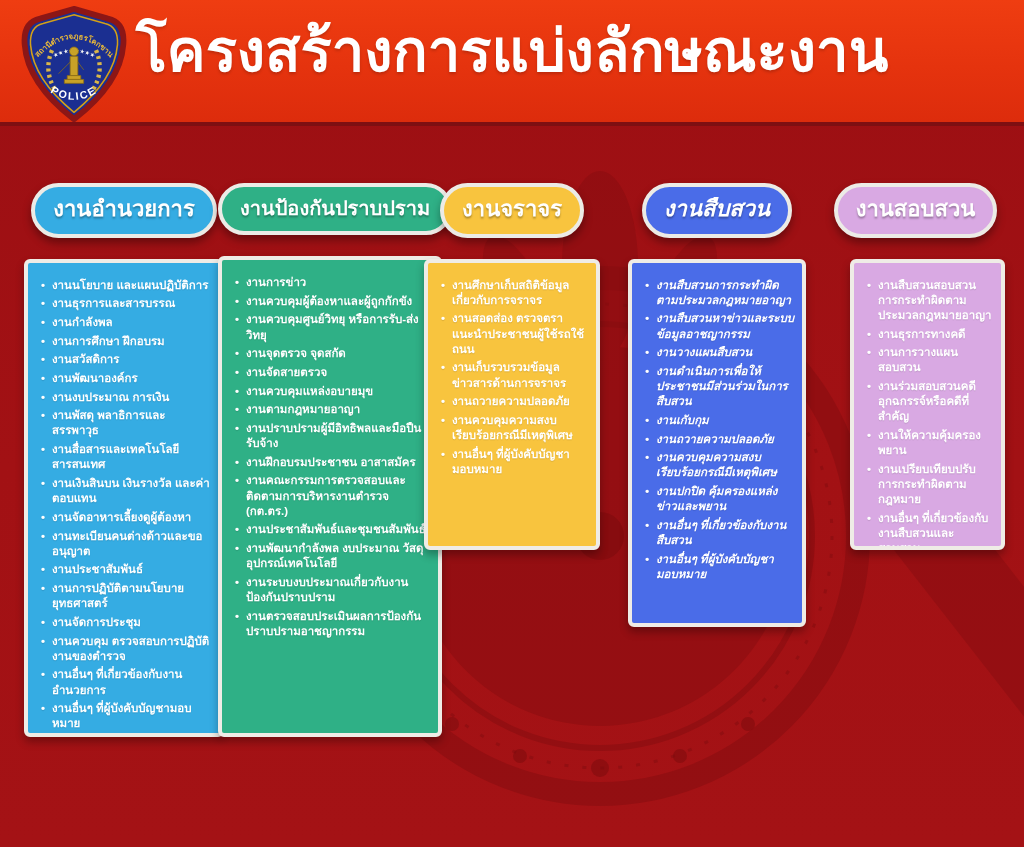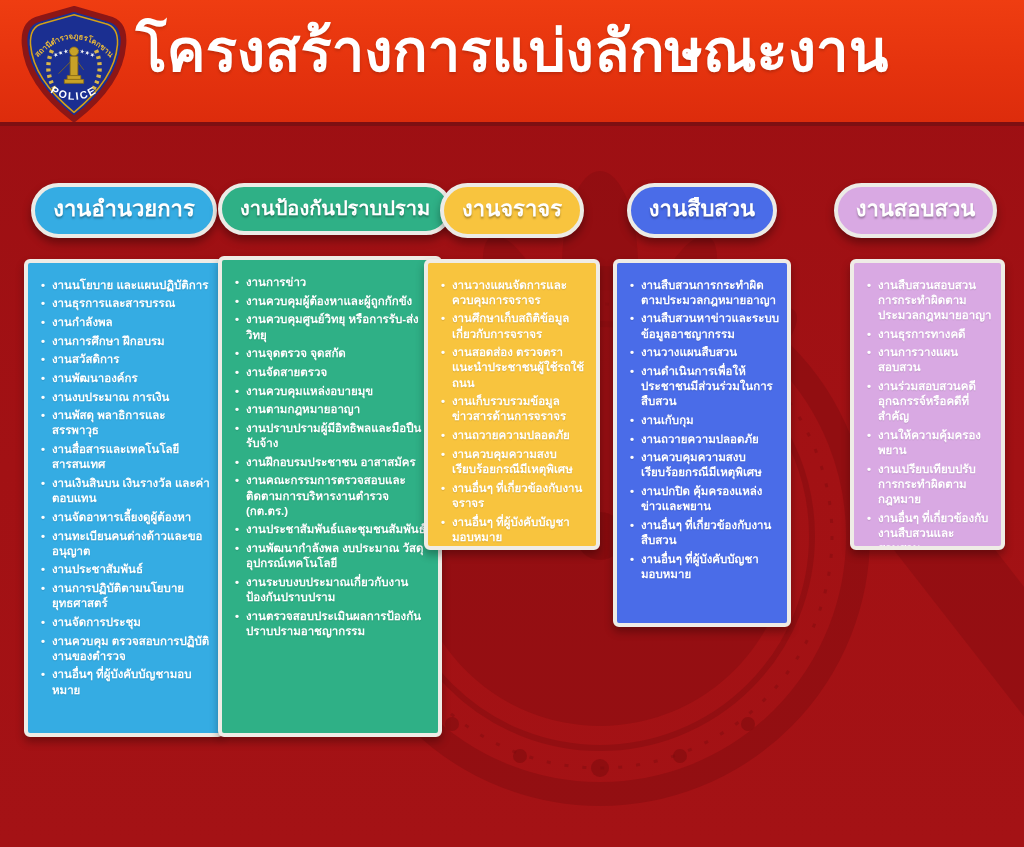--- a/index.html
+++ b/index.html
@@ -23,21 +23,21 @@
 
   
   .watermark{position:absolute;left:0;top:126px;z-index:1;pointer-events:none;}
 
   
   .columns{position:absolute;inset:0;z-index:2;}
   .column{position:absolute;top:183px;text-align:center;}
   .column:nth-of-type(1){left:24px;width:200px;}
   .column:nth-of-type(2){left:218px;width:224px;}
   .column:nth-of-type(3){left:424px;width:176px;}
-  .column:nth-of-type(4){left:613px;width:178px;}
+  .column:nth-of-type(4){left:628px;width:178px;font-style:italic;}
   .column:nth-of-type(5){left:826px;width:179px;}
   .column:nth-of-type(1) .card{height:478px;}
   .column:nth-of-type(2) .card{height:481px;}
   .column:nth-of-type(3) .card{height:291px;}
   .column:nth-of-type(4) .card{height:368px;}
   .column:nth-of-type(5) .card{height:291px;margin-left:24px;}
   .column:nth-of-type(2) .pill{font-size:20px;}
 
   .pill{display:inline-block;position:relative;z-index:2;
     padding:8px 18px 10px;border:4px solid #ecebe6;border-radius:36px;
@@ -133,20 +133,21 @@
             <li>งานงบประมาณ การเงิน</li>
             <li>งานพัสดุ พลาธิการและสรรพาวุธ</li>
             <li>งานสื่อสารและเทคโนโลยีสารสนเทศ</li>
             <li>งานเงินสินบน เงินรางวัล และค่าตอบแทน</li>
             <li>งานจัดอาหารเลี้ยงดูผู้ต้องหา</li>
             <li>งานทะเบียนคนต่างด้าวและขออนุญาต</li>
             <li>งานประชาสัมพันธ์</li>
             <li>งานการปฏิบัติตามนโยบายยุทธศาสตร์</li>
             <li>งานจัดการประชุม</li>
             <li>งานควบคุม ตรวจสอบการปฏิบัติงานของตำรวจ</li>
+            <li>งานอื่นๆ ที่เกี่ยวข้องกับงานอำนวยการ</li>
             <li>งานอื่นๆ ที่ผู้บังคับบัญชามอบหมาย</li>
           </ul>
     </div>
   </div>
 
   <div class="column" style="--col: #2fb086;">
     <div class="pill">งานป้องกันปราบปราม</div>
     <div class="card">
       <ul>
             <li>งานการข่าว</li>
@@ -164,27 +165,25 @@
             <li>งานระบบงบประมาณเกี่ยวกับงานป้องกันปราบปราม</li>
             <li>งานตรวจสอบประเมินผลการป้องกันปราบปรามอาชญากรรม</li>
           </ul>
     </div>
   </div>
 
   <div class="column" style="--col: #f8c43e;">
     <div class="pill">งานจราจร</div>
     <div class="card">
       <ul>
-            <li>งานวางแผนจัดการและควบคุมการจราจร</li>
             <li>งานศึกษาเก็บสถิติข้อมูลเกี่ยวกับการจราจร</li>
             <li>งานสอดส่อง ตรวจตรา แนะนำประชาชนผู้ใช้รถใช้ถนน</li>
             <li>งานเก็บรวบรวมข้อมูลข่าวสารด้านการจราจร</li>
             <li>งานถวายความปลอดภัย</li>
             <li>งานควบคุมความสงบเรียบร้อยกรณีมีเหตุพิเศษ</li>
-            <li>งานอื่นๆ ที่เกี่ยวข้องกับงานจราจร</li>
             <li>งานอื่นๆ ที่ผู้บังคับบัญชามอบหมาย</li>
           </ul>
     </div>
   </div>
 
   <div class="column" style="--col: #4a6ce8;">
     <div class="pill">งานสืบสวน</div>
     <div class="card">
       <ul>
             <li>งานสืบสวนการกระทำผิดตามประมวลกฎหมายอาญา</li>

